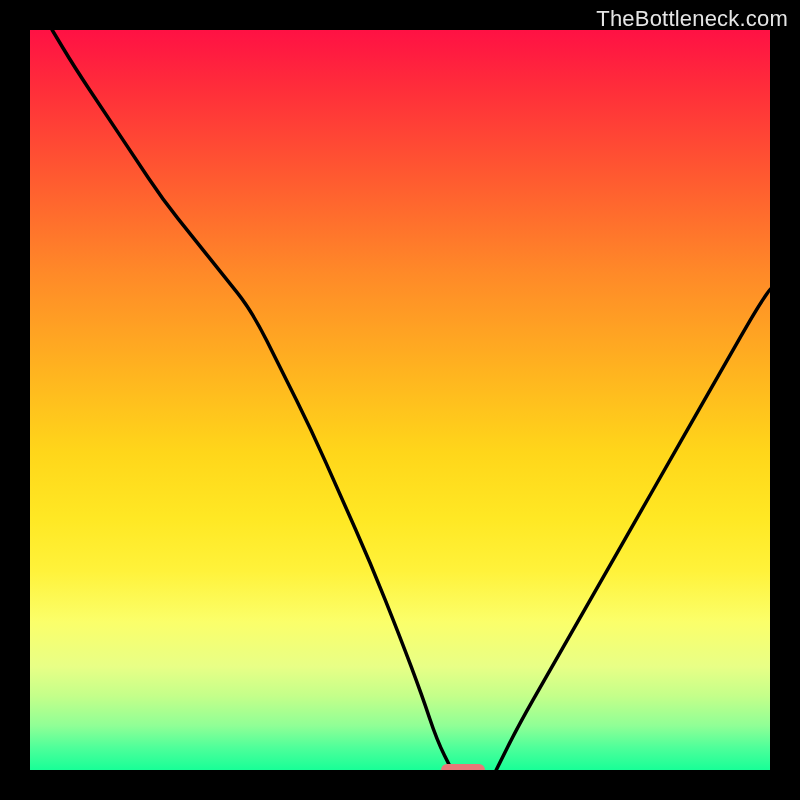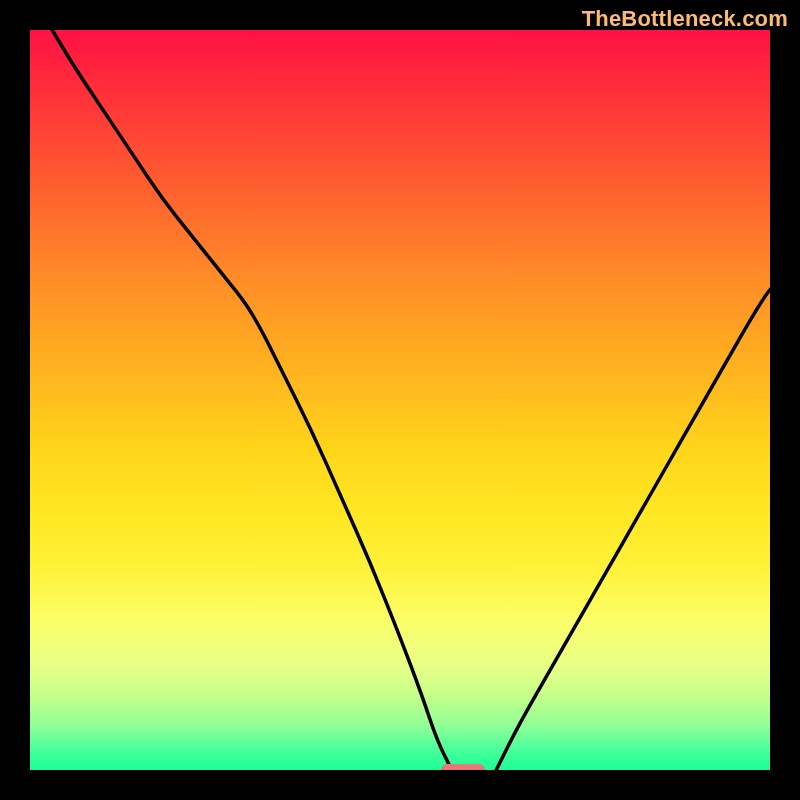--- a/index.html
+++ b/index.html
@@ -14,24 +14,24 @@
   .canvas {
     position: relative;
     width: 800px;
     height: 800px;
     background: #000;
   }
   .watermark {
     position: absolute;
     top: 6px;
     right: 12px;
-    color: #fdba74;
+    color: #e5e5e5;
     font-size: 22px;
     letter-spacing: 0.2px;
-    font-weight: 700;
+    font-weight: 400;
     z-index: 20;
   }
   .plot-area {
     position: absolute;
     left: 30px;
     top: 30px;
     width: 740px;
     height: 740px;
     overflow: hidden;
   }

